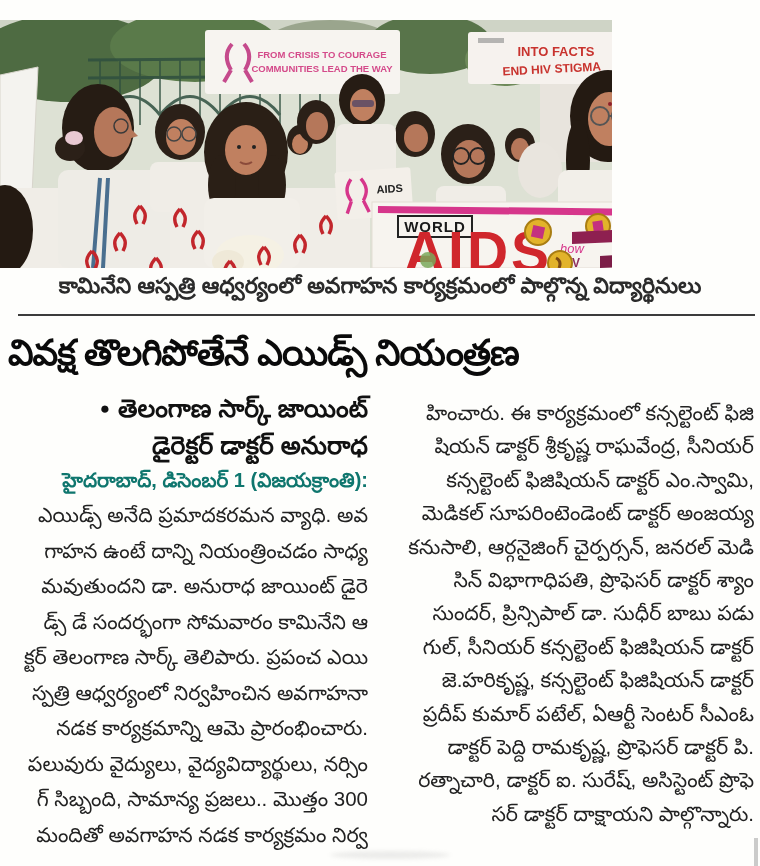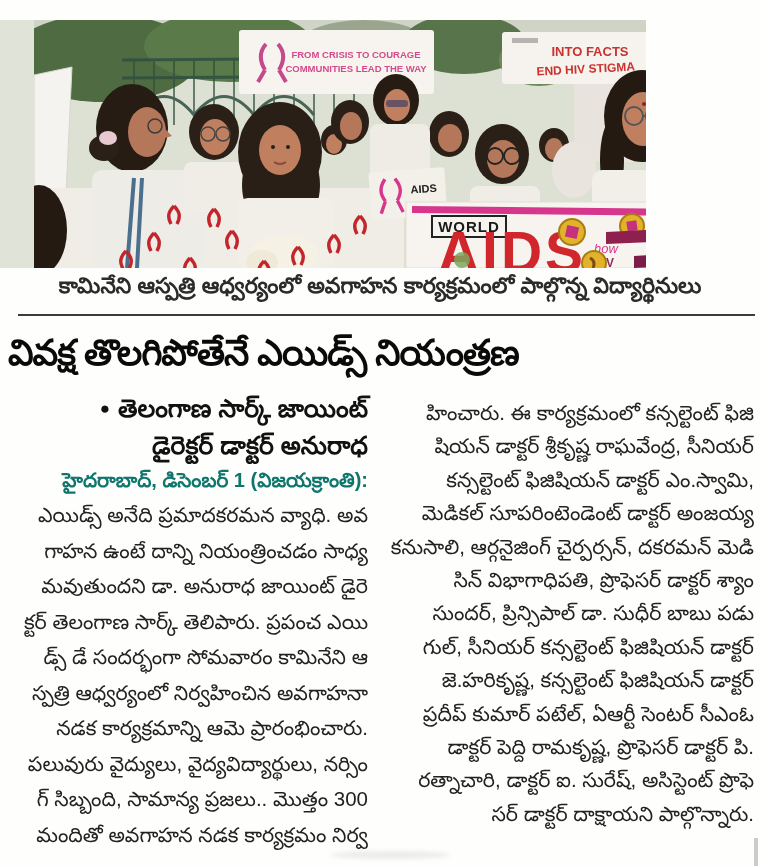--- a/index.html
+++ b/index.html
@@ -1,18 +1,18 @@
 <!DOCTYPE html>
 <html><head>
 <meta charset="utf-8">
 <style>
   html,body{margin:0;padding:0;background:#ffffff;}
   #clip{position:relative;width:760px;height:866px;background:#fefefc;overflow:hidden;
         font-family:"Liberation Sans","DejaVu Sans",sans-serif;color:#1c1c1c;}
-  .photo-wrap{position:absolute;left:0;top:20px;width:612px;height:248px;overflow:hidden;background:#dfe3d8;padding-left:34px;}
+  .photo-wrap{position:absolute;left:0;top:20px;width:612px;height:248px;overflow:hidden;background:#dfe3d8;}
   .caption{position:absolute;top:273px;left:16px;width:728px;height:40px;
            font-size:22px;font-weight:600;color:#2b2b2b;text-align:center;white-space:nowrap;overflow:hidden;}
   .rule{position:absolute;top:314px;left:18px;width:737px;height:2px;background:#3c3c3c;}
   .headline{position:absolute;top:323px;left:8px;width:748px;height:62px;
             font-size:36px;line-height:60px;font-weight:800;letter-spacing:-1px;color:#0a0a0a;
             white-space:nowrap;overflow:hidden;}
   .col{position:absolute;text-align:right;}
   .col-left{top:390px;left:8px;width:360px;}
   .col-right{top:396px;left:388px;width:366px;}
   .subhead{font-size:25px;line-height:37px;font-weight:700;color:#111;white-space:nowrap;}
@@ -238,35 +238,35 @@
 
   <div class="headline">వివక్ష తొలగిపోతేనే ఎయిడ్స్ నియంత్రణ</div>
 
   <div class="col col-left">
     <div class="subhead"><span class="bullet">●</span><span>తెలంగాణ సార్క్ జాయింట్</span></div>
     <div class="subhead indent">డైరెక్టర్ డాక్టర్ అనురాధ</div>
     <div class="dateline">హైదరాబాద్, డిసెంబర్ 1 (విజయక్రాంతి):</div>
     <div class="bodyline">ఎయిడ్స్ అనేది ప్రమాదకరమన వ్యాధి. అవ</div>
     <div class="bodyline">గాహన ఉంటే దాన్ని నియంత్రించడం సాధ్య</div>
     <div class="bodyline">మవుతుందని డా. అనురాధ జాయింట్ డైరె</div>
+    <div class="bodyline">డ్స్ డే సందర్భంగా సోమవారం కామినేని ఆ</div>
     <div class="bodyline">క్టర్ తెలంగాణ సార్క్ తెలిపారు. ప్రపంచ ఎయి</div>
-    <div class="bodyline">డ్స్ డే సందర్భంగా సోమవారం కామినేని ఆ</div>
     <div class="bodyline">స్పత్రి ఆధ్వర్యంలో నిర్వహించిన అవగాహనా</div>
     <div class="bodyline">నడక కార్యక్రమాన్ని ఆమె ప్రారంభించారు.</div>
     <div class="bodyline">పలువురు వైద్యులు, వైద్యవిద్యార్థులు, నర్సిం</div>
     <div class="bodyline">గ్ సిబ్బంది, సామాన్య ప్రజలు.. మొత్తం 300</div>
     <div class="bodyline">మందితో అవగాహన నడక కార్యక్రమం నిర్వ</div>
   </div>
 
   <div class="col col-right">
     <div class="bodyline">హించారు. ఈ కార్యక్రమంలో కన్సల్టెంట్ ఫిజి</div>
     <div class="bodyline">షియన్ డాక్టర్ శ్రీకృష్ణ రాఘవేంద్ర, సీనియర్</div>
     <div class="bodyline">కన్సల్టెంట్ ఫిజిషియన్ డాక్టర్ ఎం.స్వామి,</div>
     <div class="bodyline">మెడికల్ సూపరింటెండెంట్ డాక్టర్ అంజయ్య</div>
-    <div class="bodyline">కనుసాలి, ఆర్గనైజింగ్ చైర్పర్సన్, దకరమన్ మెడి</div>
+    <div class="bodyline">కనుసాలి, ఆర్గనైజింగ్ చైర్పర్సన్, జనరల్ మెడి</div>
     <div class="bodyline">సిన్ విభాగాధిపతి, ప్రొఫెసర్ డాక్టర్ శ్యాం</div>
     <div class="bodyline">సుందర్, ప్రిన్సిపాల్ డా. సుధీర్ బాబు పడు</div>
     <div class="bodyline">గుల్, సీనియర్ కన్సల్టెంట్ ఫిజిషియన్ డాక్టర్</div>
     <div class="bodyline">జె.హరికృష్ణ, కన్సల్టెంట్ ఫిజిషియన్ డాక్టర్</div>
     <div class="bodyline">ప్రదీప్ కుమార్ పటేల్, ఏఆర్టీ సెంటర్ సీఎంఓ</div>
     <div class="bodyline">డాక్టర్ పెద్ది రామకృష్ణ, ప్రొఫెసర్ డాక్టర్ పి.</div>
     <div class="bodyline">రత్నాచారి, డాక్టర్ ఐ. సురేష్, అసిస్టెంట్ ప్రొఫె</div>
     <div class="bodyline">సర్ డాక్టర్ దాక్షాయని పాల్గొన్నారు.</div>
   </div>
 

